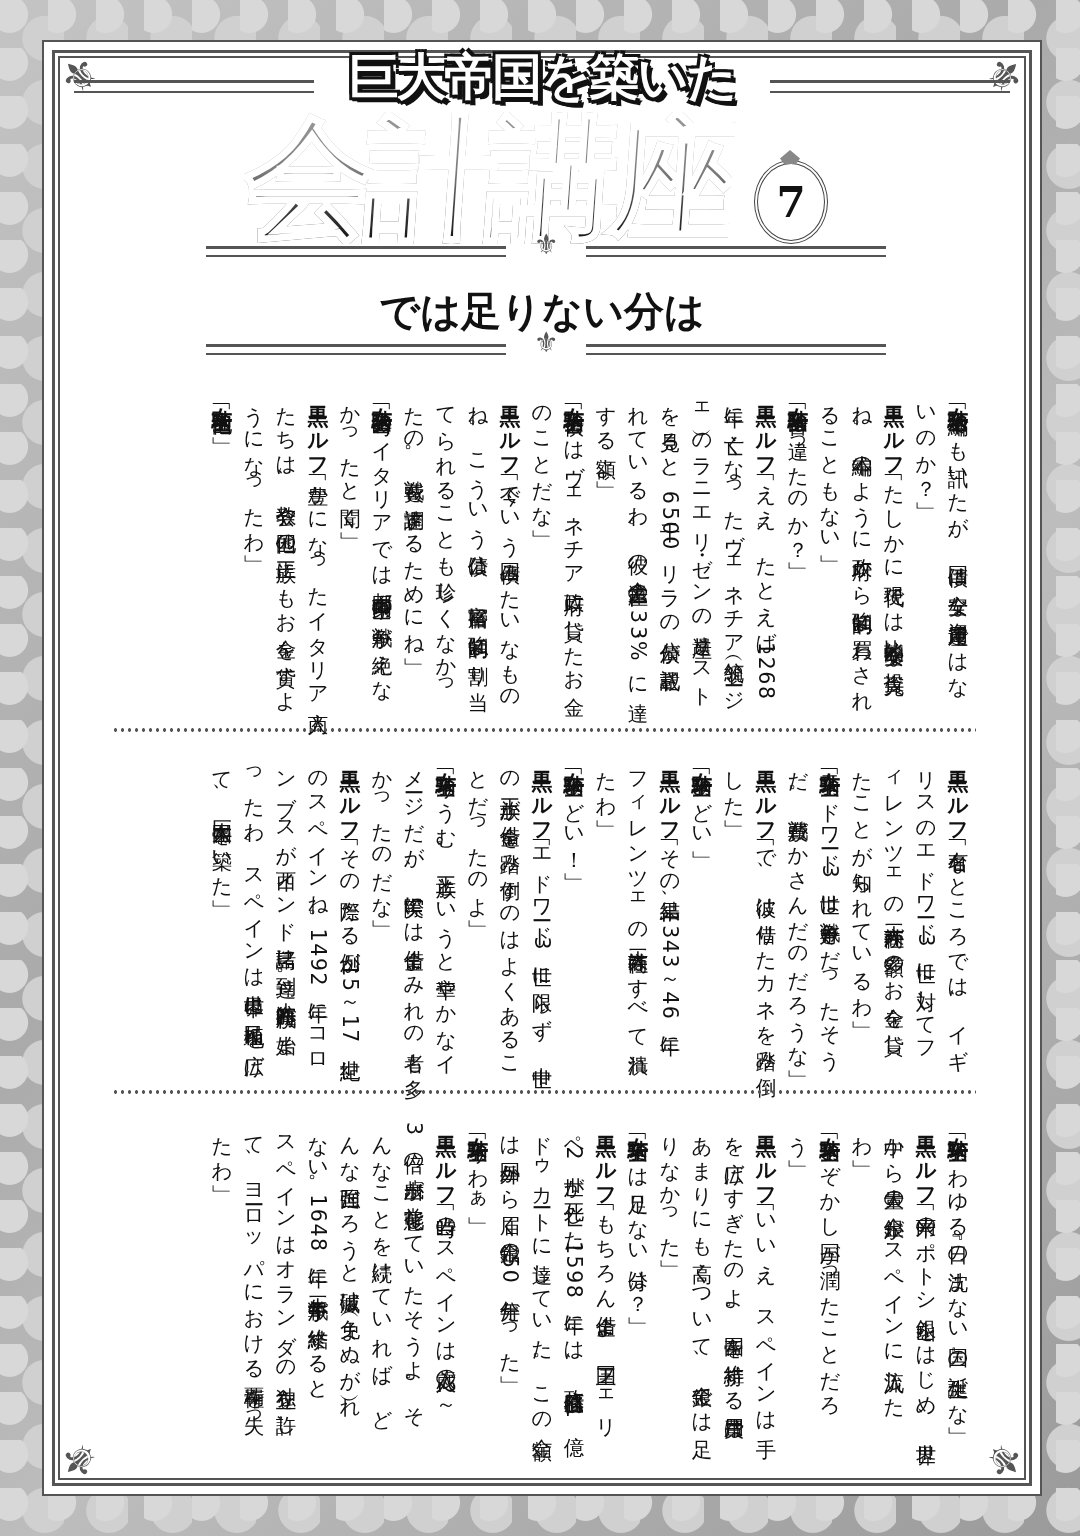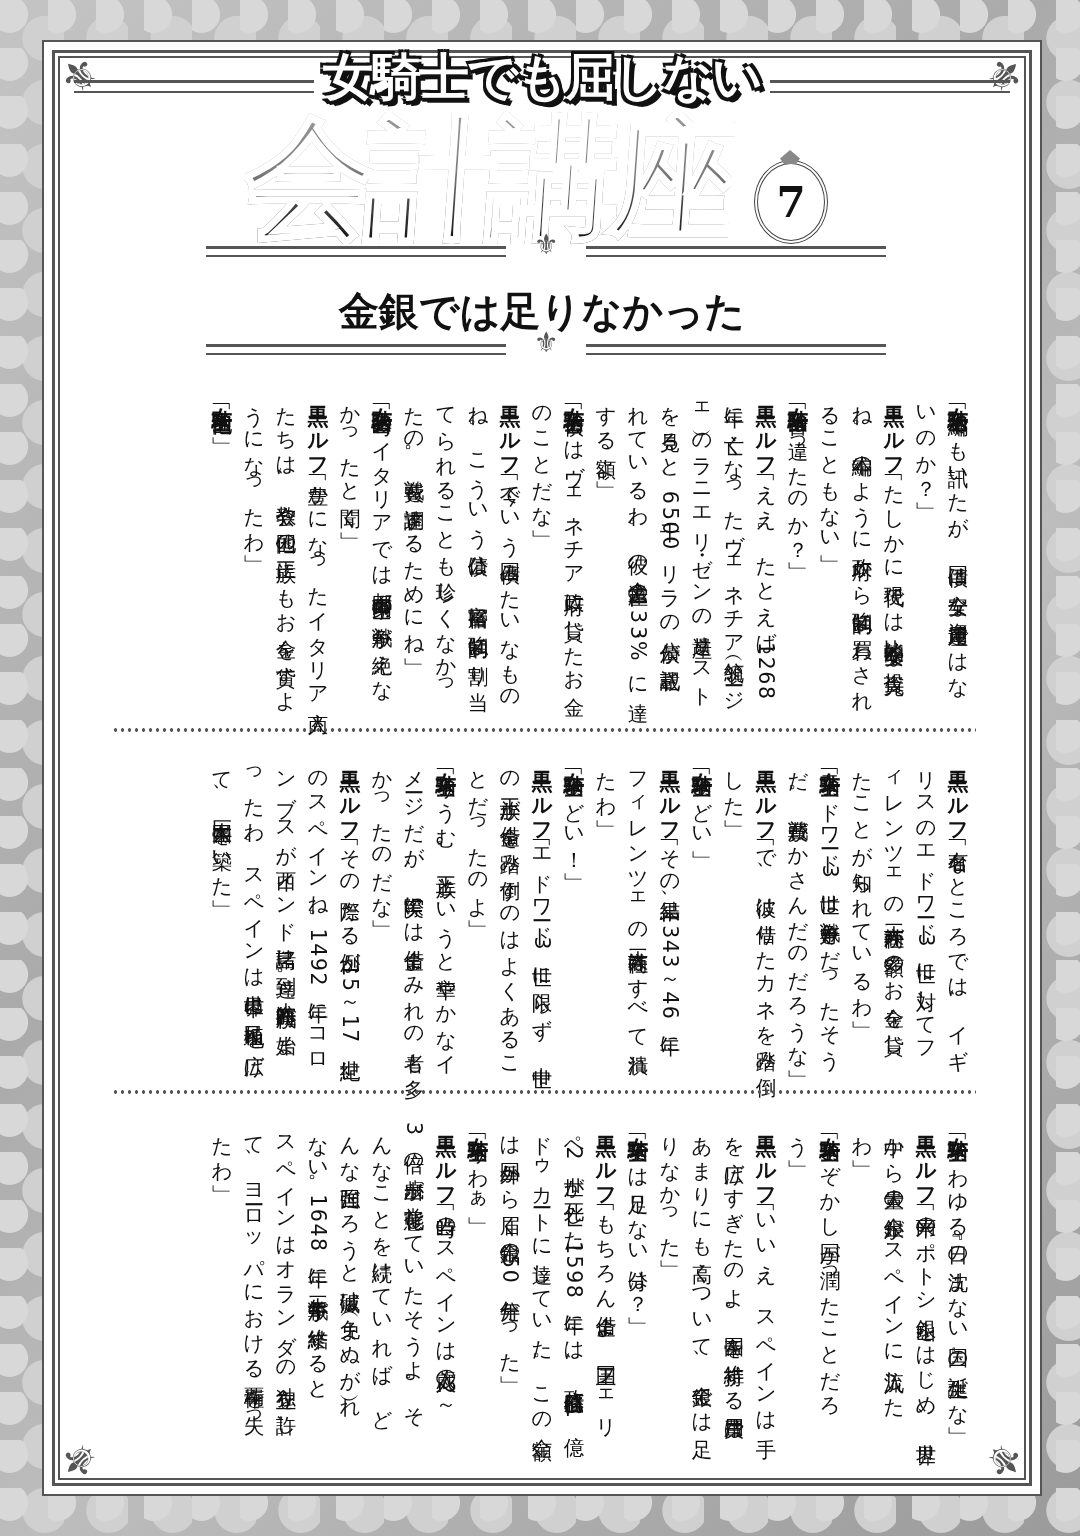--- a/index.html
+++ b/index.html
@@ -93,32 +93,32 @@
 <body>
 
 <div class="page">
   <span class="corner tl">⚜</span>
   <span class="corner tr">⚜</span>
   <span class="corner bl">⚜</span>
   <span class="corner br">⚜</span>
 
   <div class="title-rules" style="left:30px;width:240px;"></div>
   <div class="title-rules" style="right:30px;width:240px;"></div>
-  <div class="title-small">女騎士でも屈しない</div>
+  <div class="title-small">巨大帝国を築いた</div>
   <div class="title-big">会計講座</div>
   <div class="vol-ring">
     <span class="vol-num">7</span>
   </div>
 
   <div class="divider" style="top:204px;">
     <div class="l"></div>
     <span class="fl">⚜</span>
     <div class="r"></div>
   </div>
-  <div class="subtitle">金銀では足りなかった</div>
+  <div class="subtitle">では足りない分は</div>
   <div class="divider" style="top:302px;">
     <div class="l"></div>
     <span class="fl">⚜</span>
     <div class="r"></div>
   </div>
 
   <div class="section s1">
     <p><span class="speaker">女騎士</span><span>「本編でも訊いたが、国債は安全な資産運用ではないのか？」</span></p>
     <p><span class="speaker">黒エルフ</span><span>「たしかに現代では比較的安全な投資先ね。本編のように政府から強制的に買わされることもない」</span></p>
     <p><span class="speaker">女騎士</span><span>「昔は違ったのか？」</span></p>

